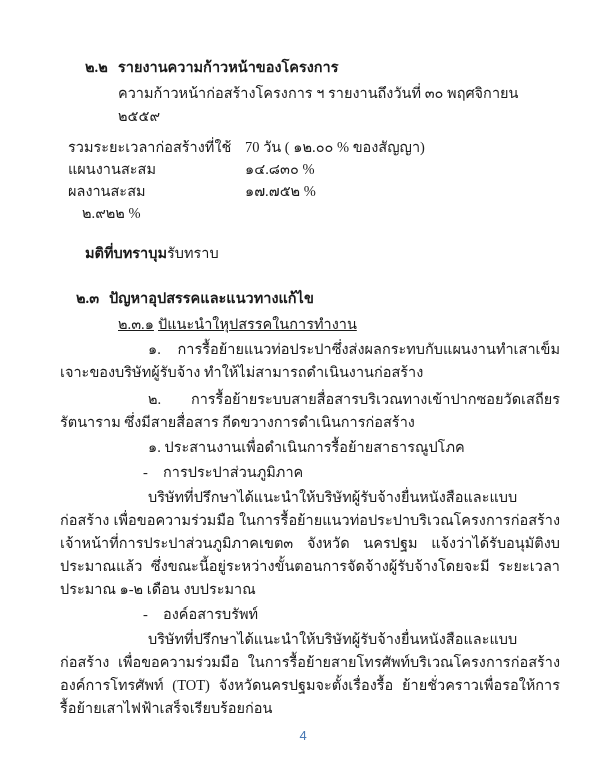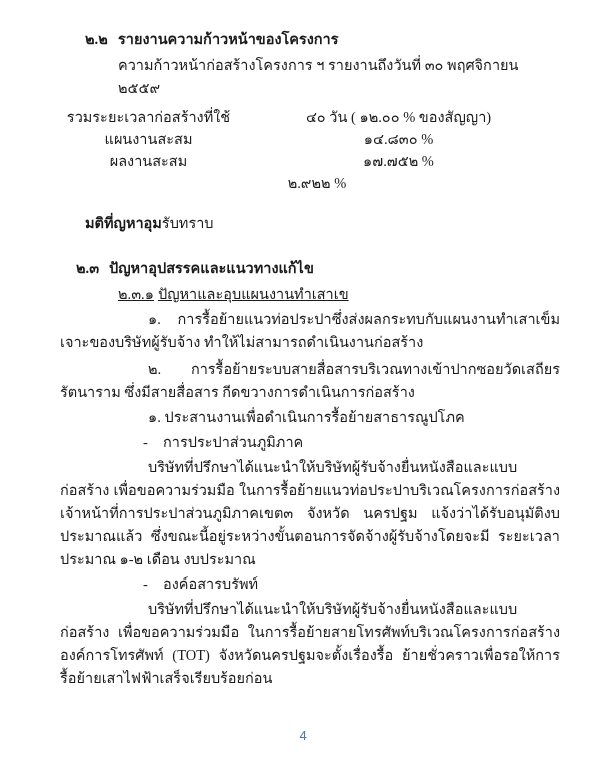--- a/index.html
+++ b/index.html
@@ -10,35 +10,35 @@
   .page {
     position: relative;
     width: 606px;
     height: 783px;
     background: #ffffff;
     font-family: "Liberation Serif", serif;
     font-size: 14.5px;
     line-height: 23px;
     color: #1a1a1a;
     box-sizing: border-box;
-    padding: 28px 46px 0 60px;
+    padding: 56px 46px 0 60px;
     overflow: hidden;
   }
   .bold { font-weight: bold; }
 
   
   .lvl1 { margin-left: 25px; }          
   .lvl2 { margin-left: 58px; }          
 
   .section-head { font-weight: bold; margin-bottom: 3px; }
   .section-head .sec-num { display: inline-block; width: 33px; }
 
   .intro-line { margin-bottom: 6px; }
 
-  .stats { margin: 0; text-align: center; }
+  .stats { margin: 8px; }
   .stat-row { display: flex; line-height: 22px; }
   .stat-label { width: 177px; flex: 0 0 auto; }
   .stat-value { flex: 1; }
   .stat-row:last-child .stat-value { padding-left: 14px; }
 
   .resolution { margin-top: 18px; }
 
   .sec23 { margin-top: 22px; margin-left: 16px; }
   .subhead { margin-top: 2px; }
   .subhead .sub-num { display: inline-block; width: 40px; }
@@ -74,45 +74,45 @@
 
   <div class="section-head lvl1">
     <span class="sec-num">๒.๒</span><span>รายงานความก้าวหน้าของโครงการ</span>
   </div>
 
   <div class="intro-line lvl2">ความก้าวหน้าก่อสร้างโครงการ ฯ  รายงานถึงวันที่ ๓๐ พฤศจิกายน ๒๕๕๙</div>
 
   <div class="stats lvl2">
     <div class="stat-row">
       <span class="stat-label">รวมระยะเวลาก่อสร้างที่ใช้</span>
-      <span class="stat-value">๔๐ วัน ( ๑๒.๐๐ % ของสัญญา)</span>
+      <span class="stat-value">70 วัน ( ๑๒.๐๐ % ของสัญญา)</span>
     </div>
     <div class="stat-row">
       <span class="stat-label">แผนงานสะสม</span>
       <span class="stat-value">๑๔.๘๓๐ %</span>
     </div>
     <div class="stat-row">
       <span class="stat-label">ผลงานสะสม</span>
       <span class="stat-value">๑๗.๗๕๒ %</span>
     </div>
     <div class="stat-row">
       <span class="stat-value">๒.๙๒๒ %</span>
     </div>
   </div>
 
   <div class="resolution lvl1">
-    <span class="bold">มติที่ญหาอุม</span><span>รับทราบ</span>
+    <span class="bold">มติที่บทราบุม</span><span>รับทราบ</span>
   </div>
 
   <div class="section-head lvl1 sec23">
     <span class="sec-num">๒.๓</span><span>ปัญหาอุปสรรคและแนวทางแก้ไข</span>
   </div>
 
   <div class="subhead lvl2">
-    <span class="sub-num sub-num-u">๒.๓.๑</span><span class="sub-title">ปัญหาและอุบแผนงานทำเสาเข</span>
+    <span class="sub-num sub-num-u">๒.๓.๑</span><span class="sub-title">ปัแนะนำใหุปสรรคในการทำงาน</span>
   </div>
 
   <p class="para">๑. การรื้อย้ายแนวท่อประปาซึ่งส่งผลกระทบกับแผนงานทำเสาเข็มเจาะของบริษัทผู้รับจ้าง ทำให้ไม่สามารถดำเนินงานก่อสร้าง</p>
   <p class="para para-tight">๒. การรื้อย้ายระบบสายสื่อสารบริเวณทางเข้าปากซอยวัดเสถียรรัตนาราม ซึ่งมีสายสื่อสาร กีดขวางการดำเนินการก่อสร้าง</p>
 
 
   <p class="para">๑. ประสานงานเพื่อดำเนินการรื้อย้ายสาธารณูปโภค</p>
 
   <div class="dash-item">
     <span class="dash">-</span><span>การประปาส่วนภูมิภาค</span>

